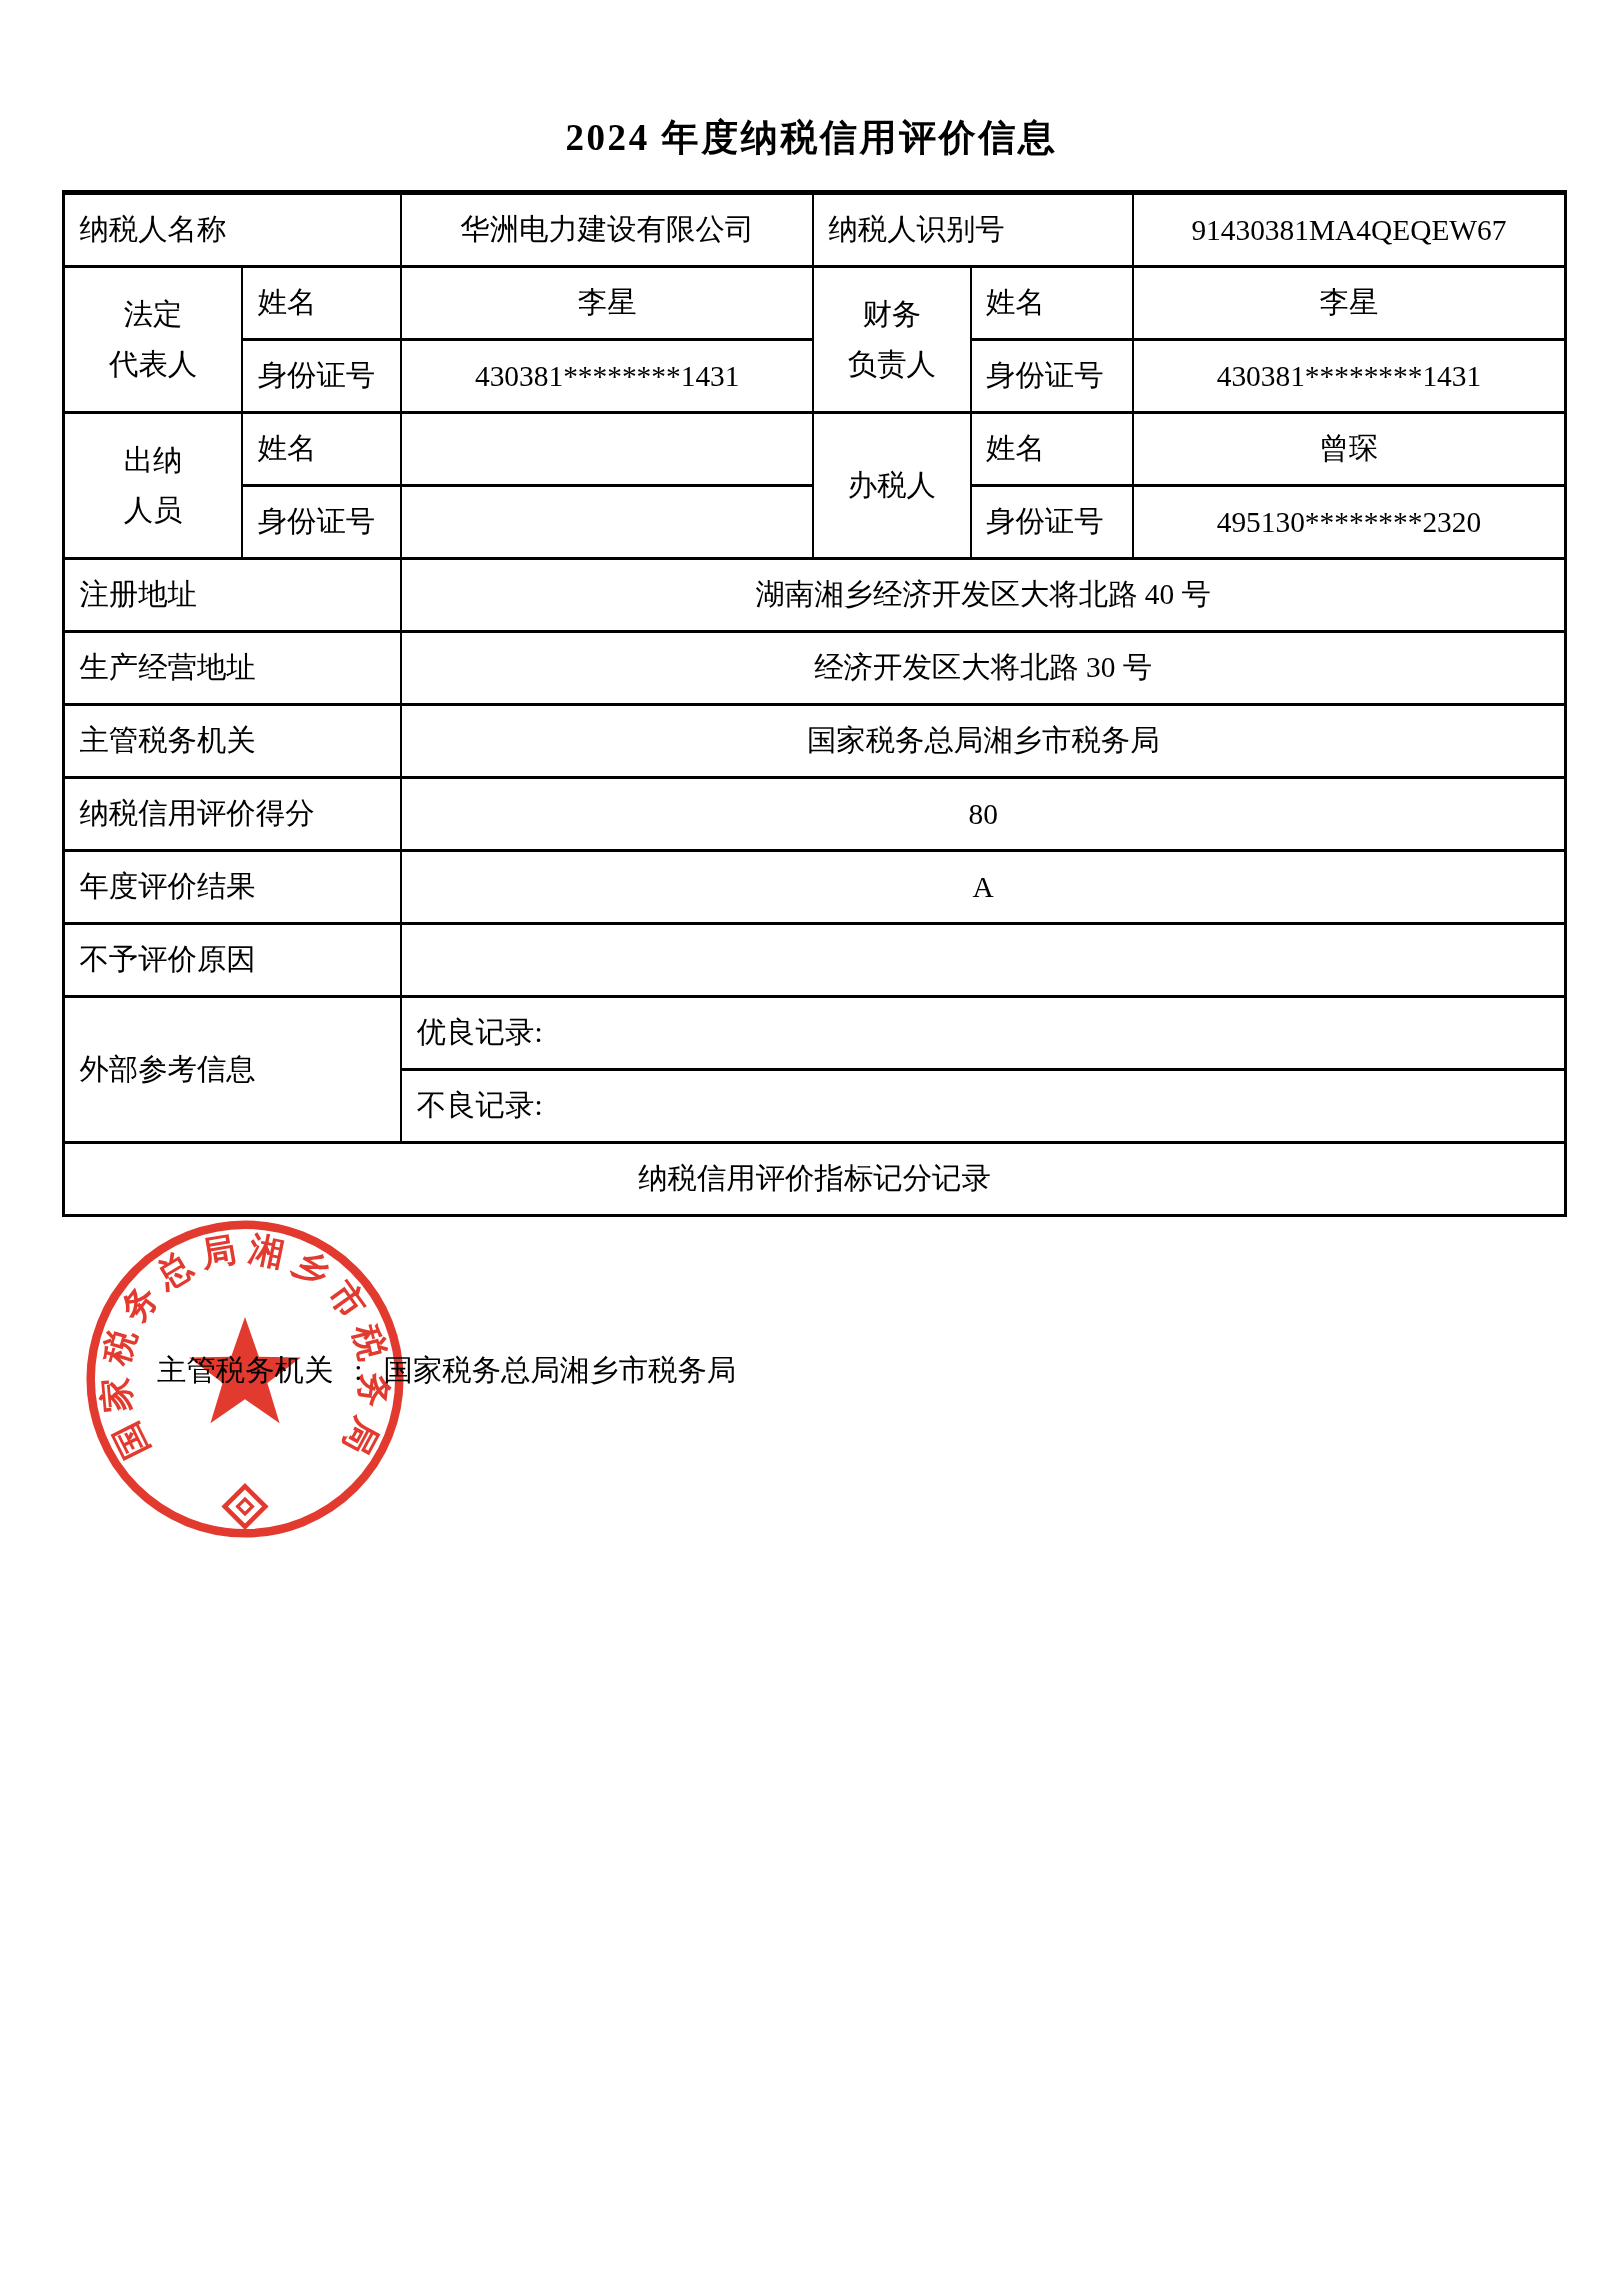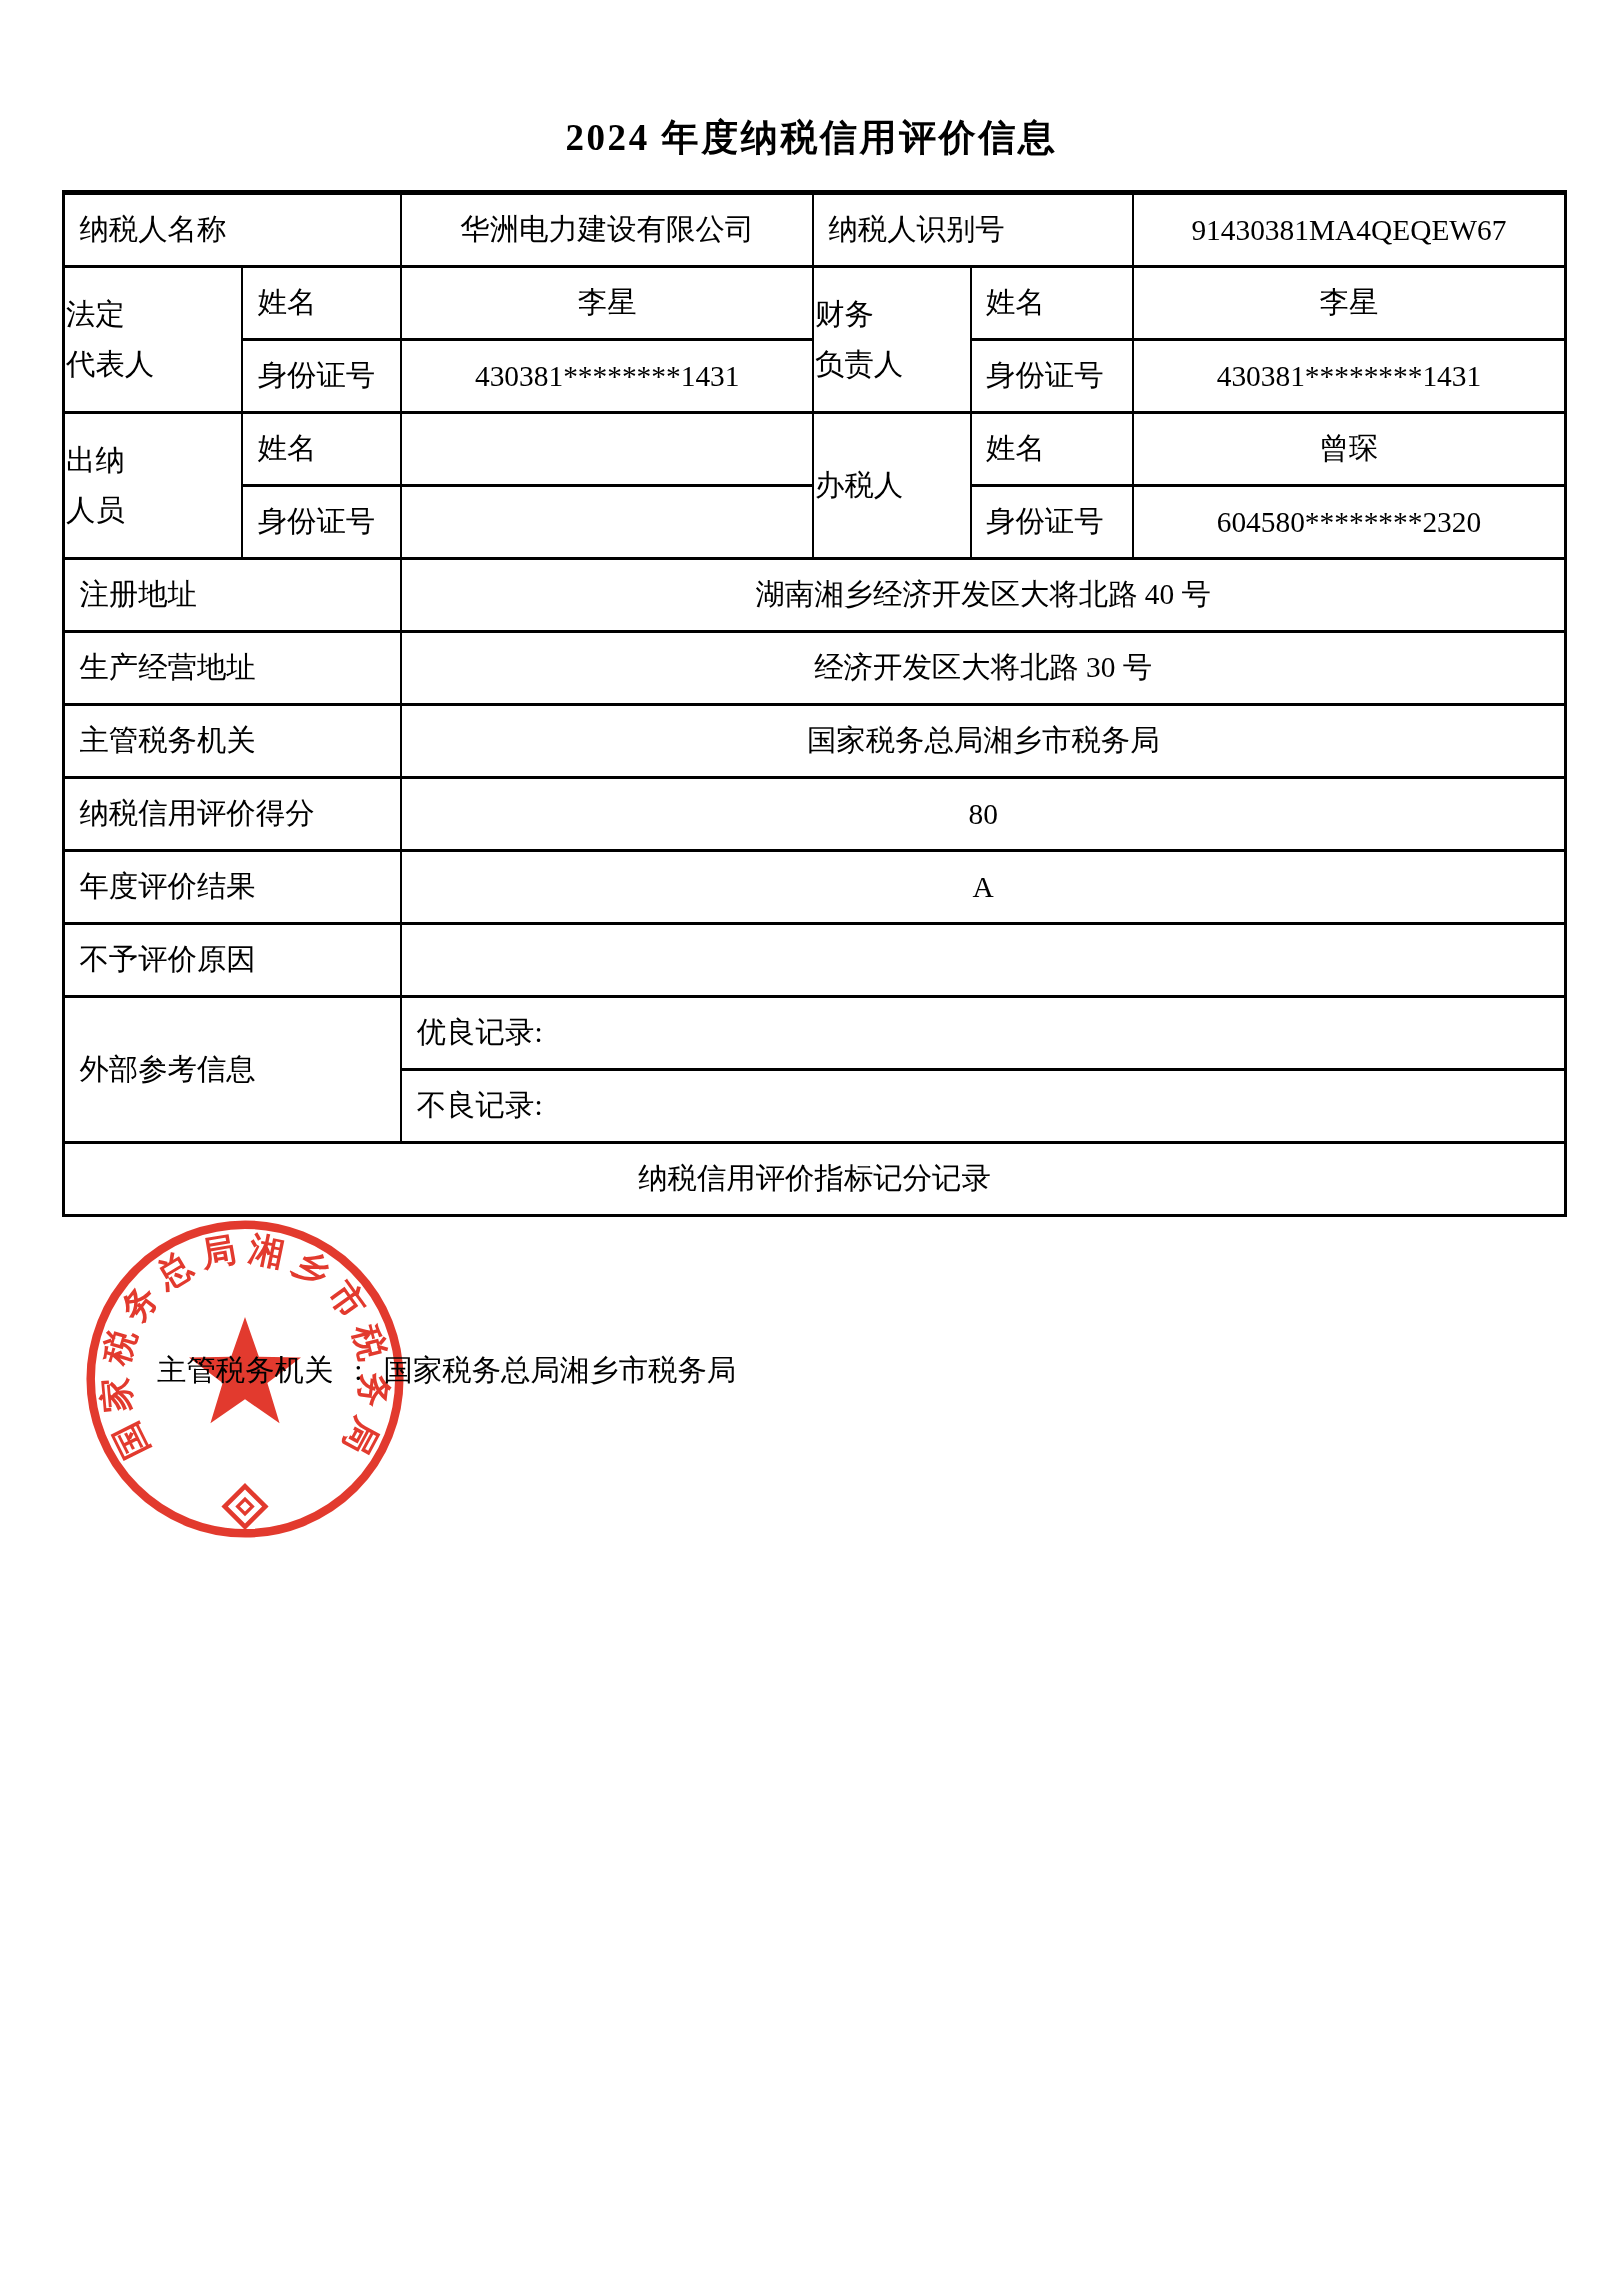--- a/index.html
+++ b/index.html
@@ -15,21 +15,21 @@
   table { width:100%; border-collapse:collapse; table-layout:fixed;padding-left:42px; }
   #main-table { border:3.9px solid #000; border-top-width:5.2px; }
   #indicator-table { border:3.9px solid #000; border-bottom-width:6.5px; }
   td {
     border:2.6px solid #000; border-top-width:3.9px; border-bottom-width:3.9px;
     height:68px; font-size:29.4px; vertical-align:middle; overflow:hidden;
     word-break:break-all;
   }
   .lab { text-align:left; padding-left:14.4px; }
   .ctr { text-align:center; }
-  .grp { white-space:pre-line; line-height:1.7; }
+  .grp { text-align:center; white-space:pre-line; line-height:1.7; }
   .footer { position:absolute; top:1351px; left:62px; width:1505px; height:52px; font-size:29.4px; }
   .f-left { position:absolute; left:95px; top:0; white-space:nowrap; }
   .f-colon { display:inline-block; margin-left:21px; }
   .f-authority { display:inline-block; margin-left:21px; }
   .f-right { position:absolute; left:961px; top:0; white-space:nowrap; }
   .f-date { display:inline-block; margin-left:10.5px; }
   .stamp {
     position:absolute; left:75px; top:1209px; width:340px; height:340px;
     mix-blend-mode:multiply; opacity:0.92;
   }
@@ -81,21 +81,21 @@
           <td class="lab">姓名</td>
           <td class="ctr"></td>
           <td rowspan="2" class="grp">办税人</td>
           <td class="lab">姓名</td>
           <td class="ctr">曾琛</td>
         </tr>
         <tr>
           <td class="lab">身份证号</td>
           <td class="ctr"></td>
           <td class="lab">身份证号</td>
-          <td class="ctr">604580********2320</td>
+          <td class="ctr">495130********2320</td>
         </tr>
         <tr>
           <td colspan="2" class="lab">注册地址</td>
           <td colspan="4" class="ctr">湖南湘乡经济开发区大将北路 40 号</td>
         </tr>
         <tr>
           <td colspan="2" class="lab">生产经营地址</td>
           <td colspan="4" class="ctr">经济开发区大将北路 30 号</td>
         </tr>
         <tr>

